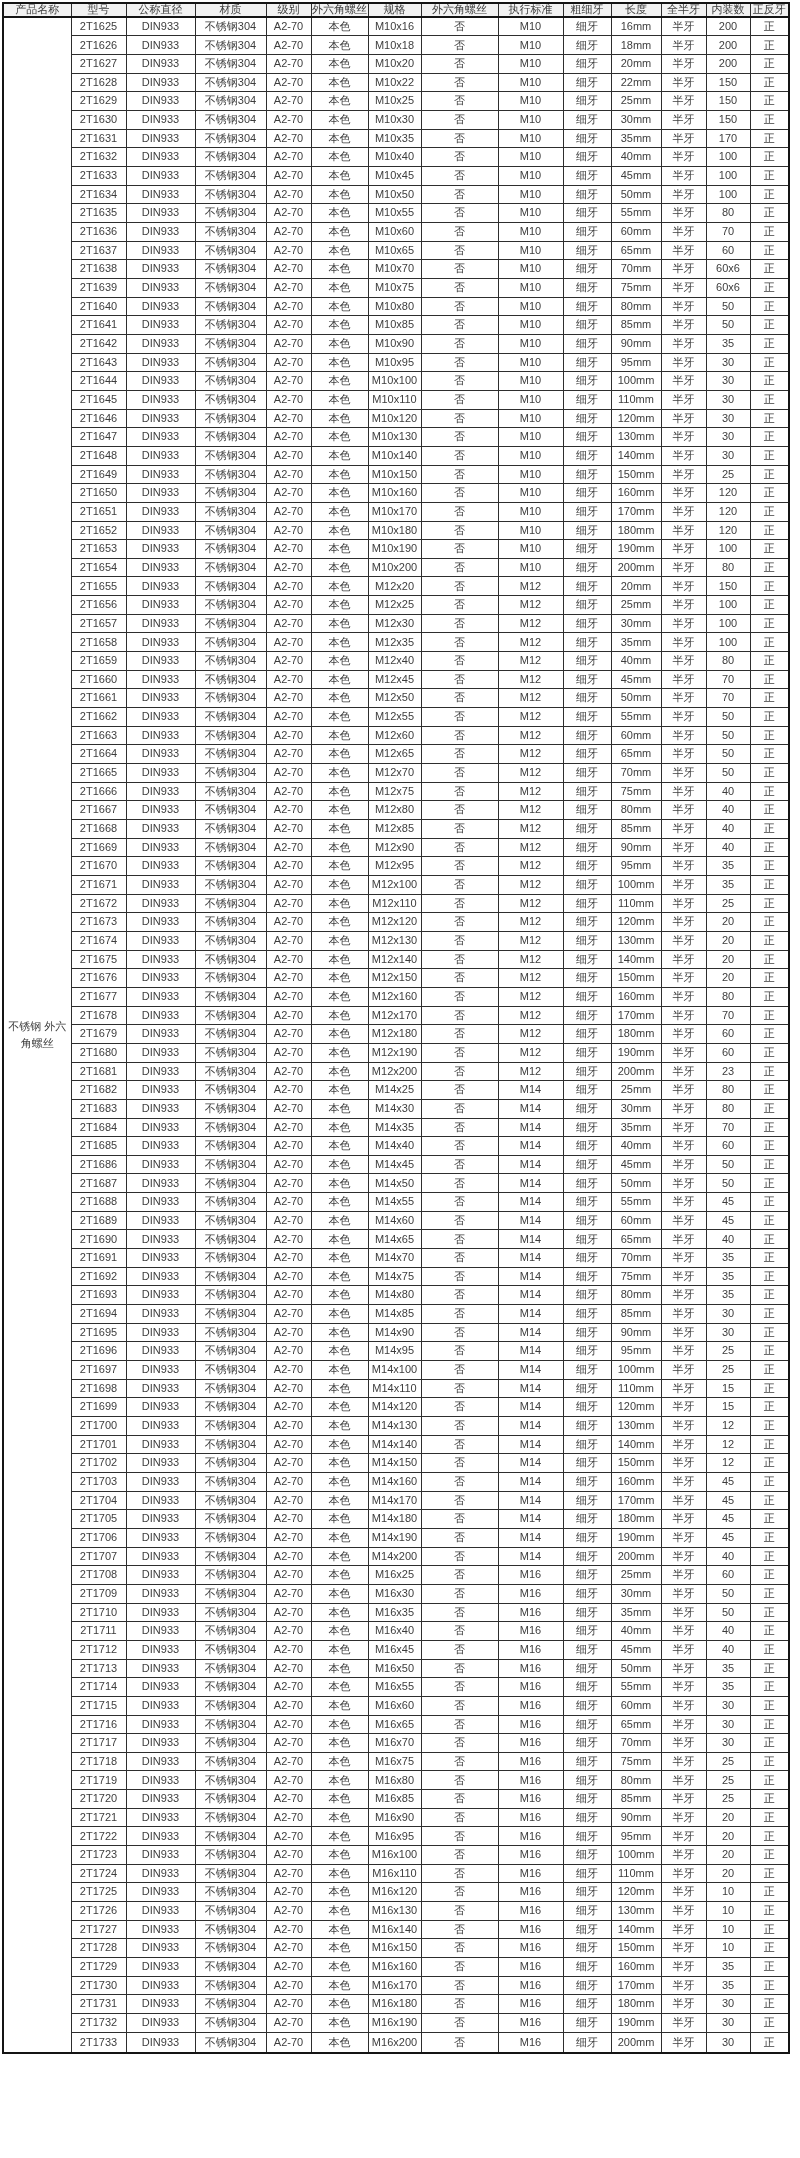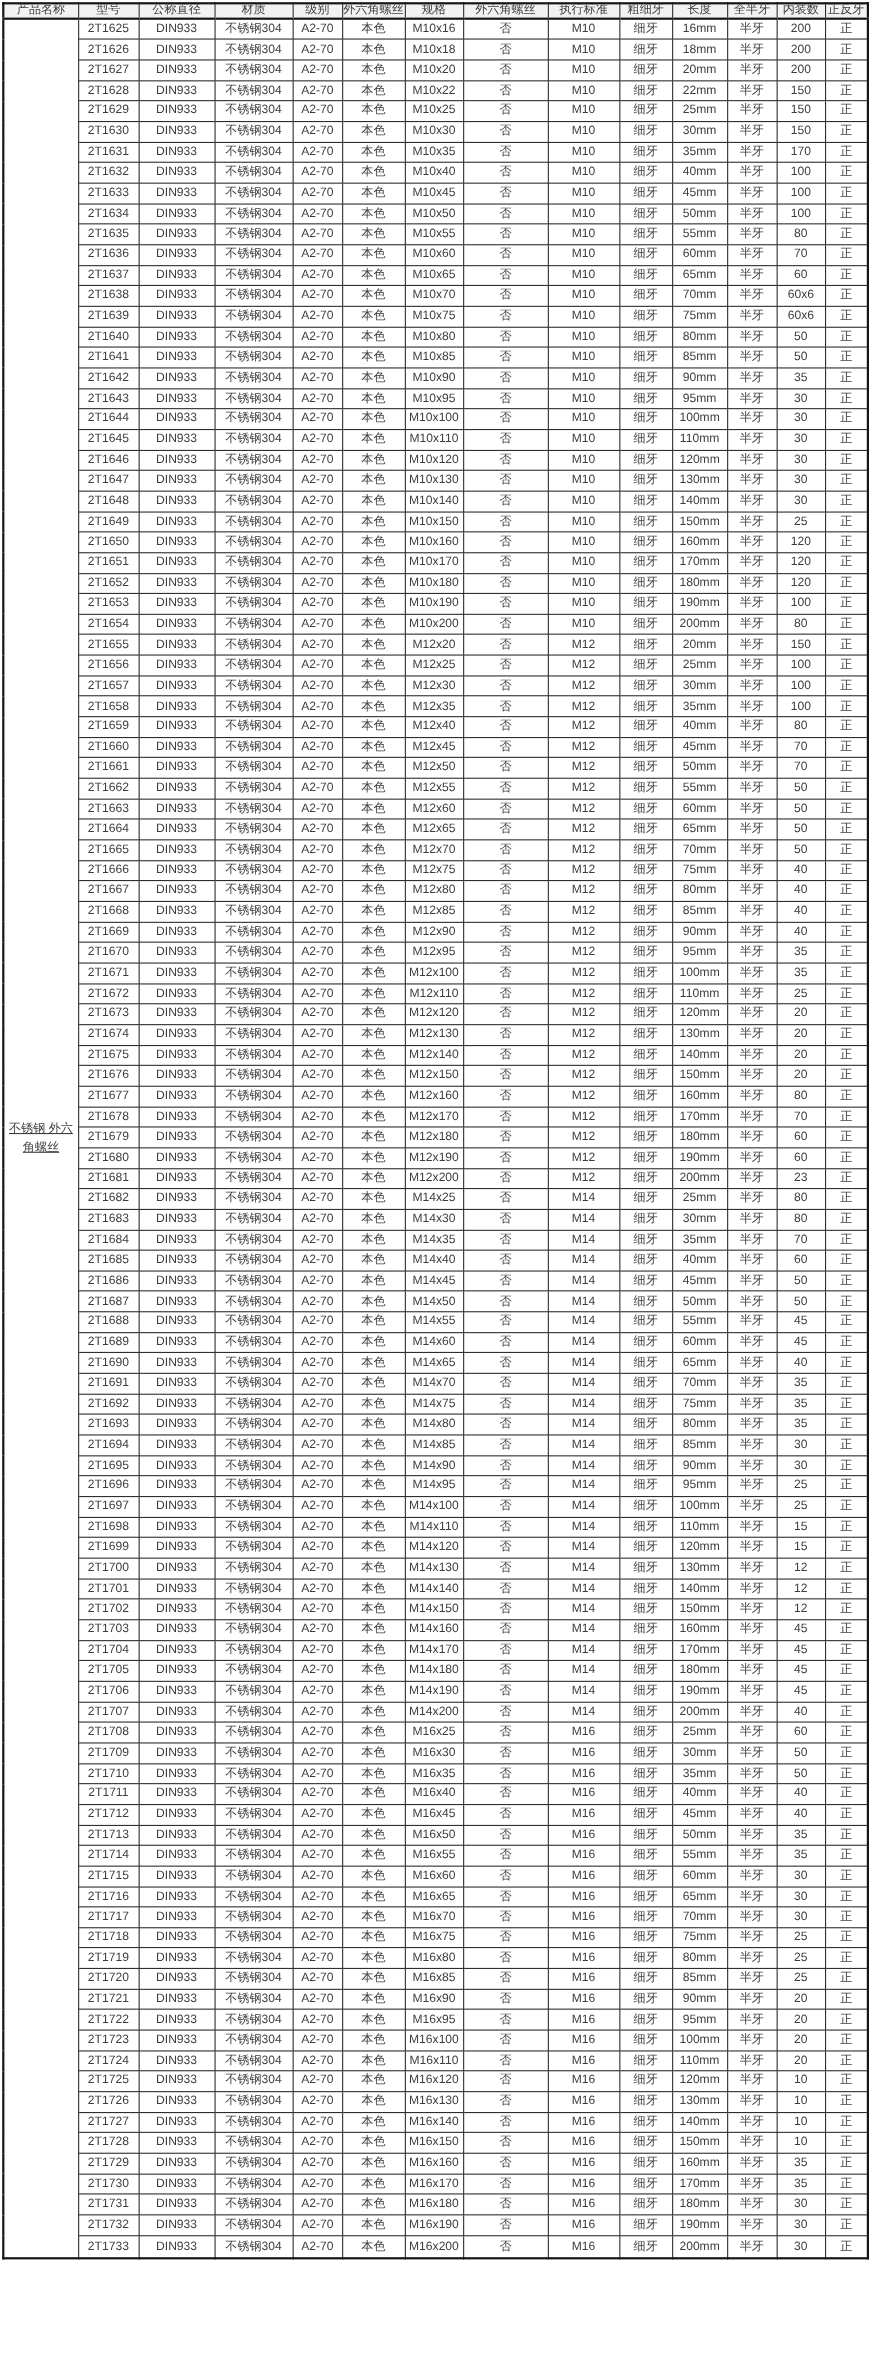--- a/index.html
+++ b/index.html
@@ -30,21 +30,20 @@
   }
   .spec-table thead th{
     background:#f2f2f2;
     font-weight:normal;
     border-bottom:2px solid #141414;
   }
   td.product-name-cell{
     white-space:normal;
     line-height:1.5;
     padding:0 4px;
-    text-decoration:underline;
   }
 </style>
 </head>
 <body>
 
 <div class="page">
   <table class="spec-table">
     <colgroup id="colgroup">
         <col style="width: 68px;">
         <col style="width: 55px;">

